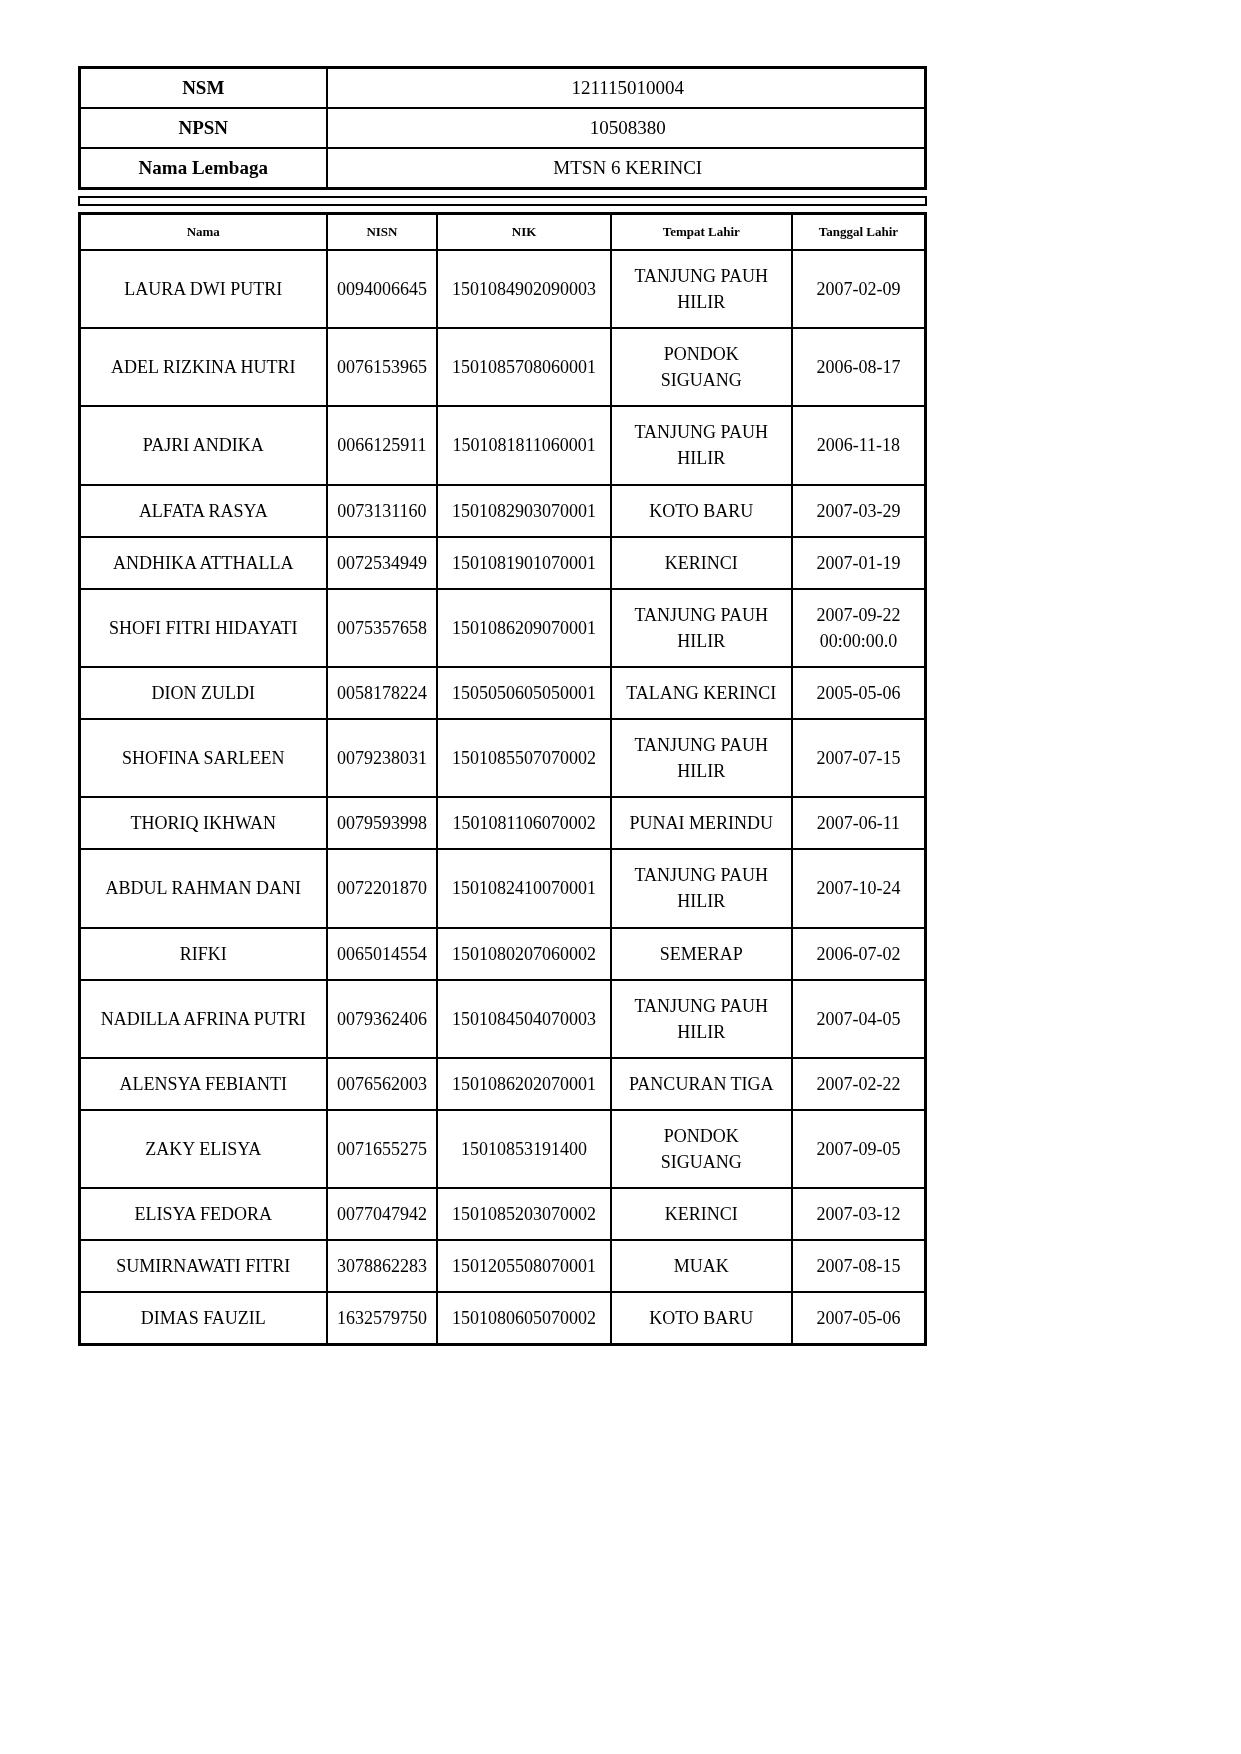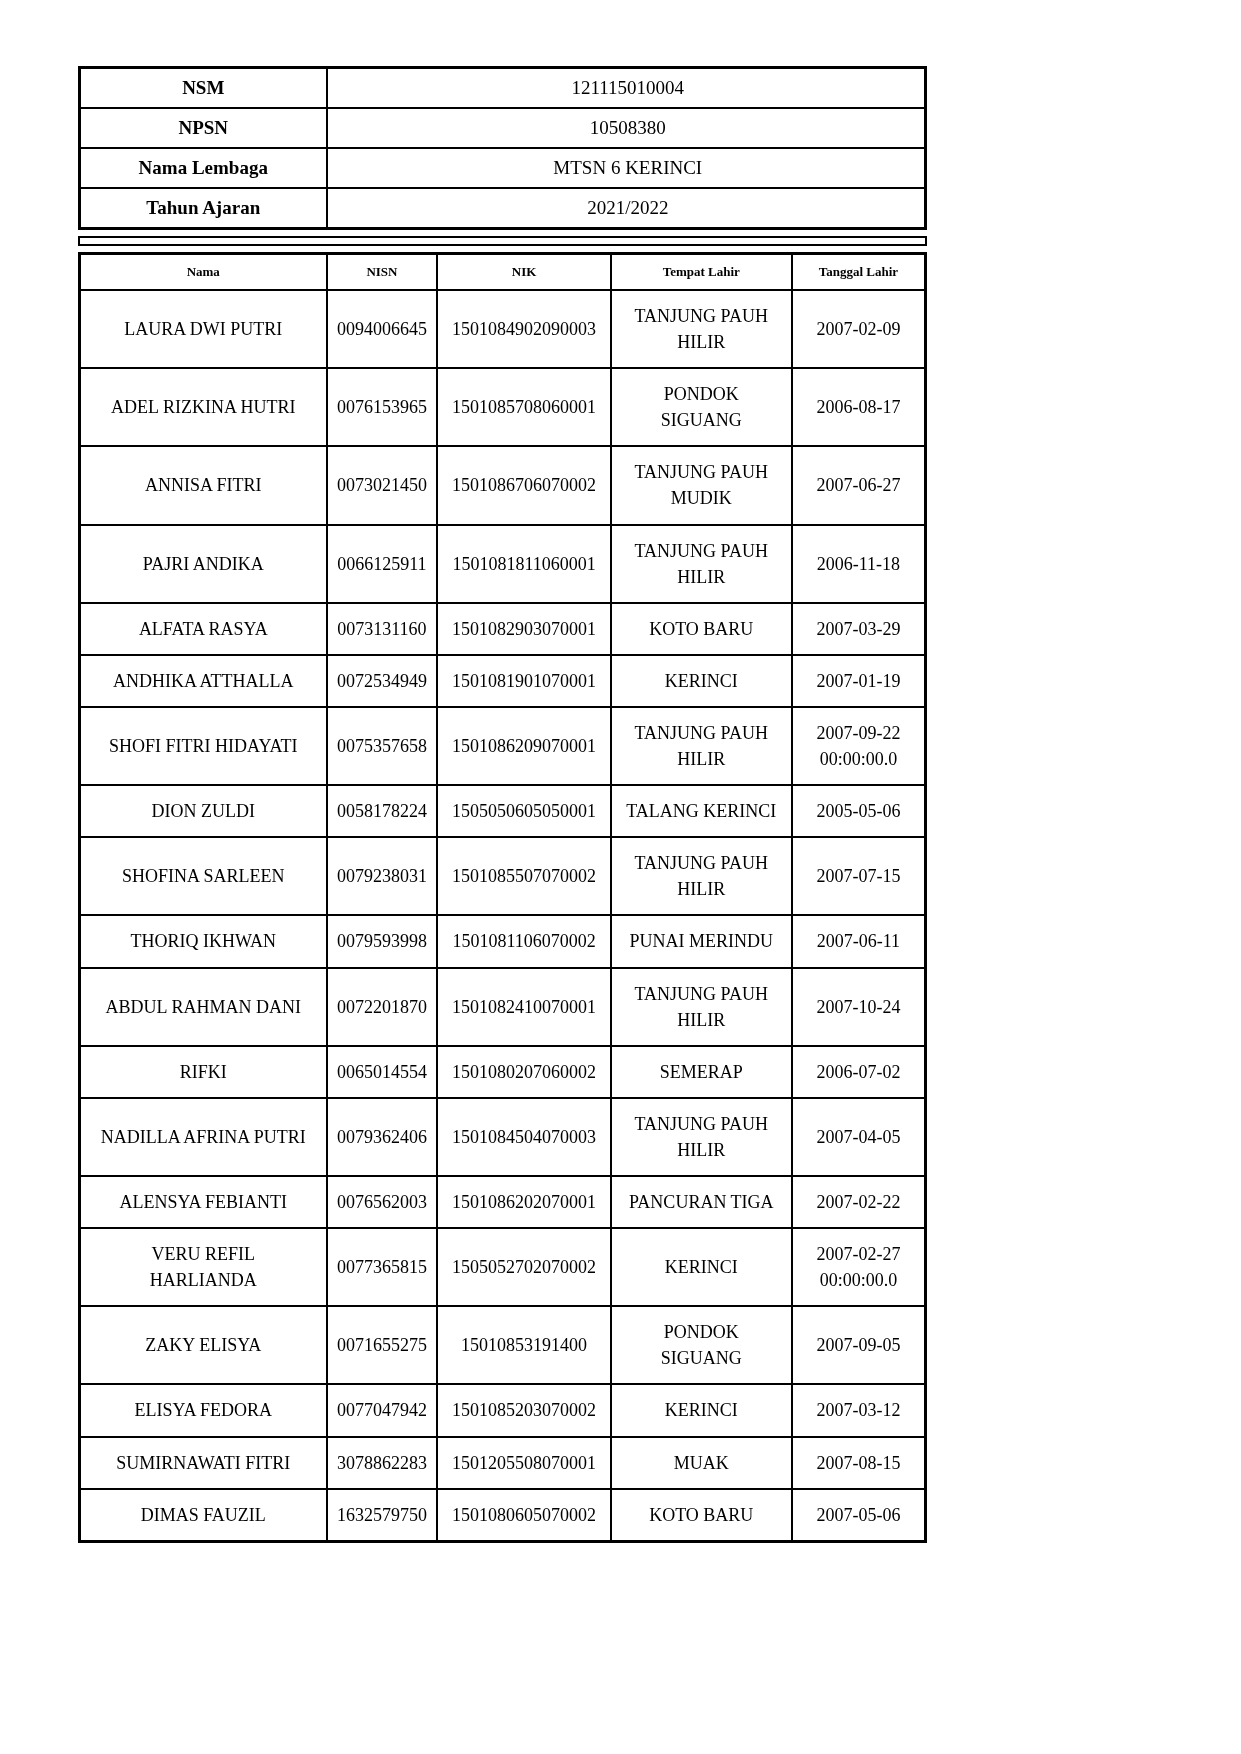--- a/index.html
+++ b/index.html
@@ -86,24 +86,20 @@
         <td class="value">121115010004</td>
       </tr>
       <tr>
         <td class="label">NPSN</td>
         <td class="value">10508380</td>
       </tr>
       <tr>
         <td class="label">Nama Lembaga</td>
         <td class="value">MTSN 6 KERINCI</td>
       </tr>
-      <tr>
-        <td class="label">Tahun Ajaran</td>
-        <td class="value">2021/2022</td>
-      </tr>
     </tbody>
   </table>
 
   <div class="separator-row"></div>
 
   <table class="student-table">
     <colgroup>
       <col style="width:29.2%">
       <col style="width:13.1%">
       <col style="width:20.5%">
@@ -130,28 +126,20 @@
         </tr>
         <tr>
           <td>ADEL RIZKINA HUTRI</td>
           <td>0076153965</td>
           <td>1501085708060001</td>
           <td>PONDOK
 SIGUANG</td>
           <td>2006-08-17</td>
         </tr>
         <tr>
-          <td>ANNISA FITRI</td>
-          <td>0073021450</td>
-          <td>1501086706070002</td>
-          <td>TANJUNG PAUH
-MUDIK</td>
-          <td>2007-06-27</td>
-        </tr>
-        <tr>
           <td>PAJRI ANDIKA</td>
           <td>0066125911</td>
           <td>1501081811060001</td>
           <td>TANJUNG PAUH
 HILIR</td>
           <td>2006-11-18</td>
         </tr>
         <tr>
           <td>ALFATA RASYA</td>
           <td>0073131160</td>
@@ -219,29 +207,20 @@
           <td>TANJUNG PAUH
 HILIR</td>
           <td>2007-04-05</td>
         </tr>
         <tr>
           <td>ALENSYA FEBIANTI</td>
           <td>0076562003</td>
           <td>1501086202070001</td>
           <td>PANCURAN TIGA</td>
           <td>2007-02-22</td>
-        </tr>
-        <tr>
-          <td>VERU REFIL
-HARLIANDA</td>
-          <td>0077365815</td>
-          <td>1505052702070002</td>
-          <td>KERINCI</td>
-          <td>2007-02-27
-00:00:00.0</td>
         </tr>
         <tr>
           <td>ZAKY ELISYA</td>
           <td>0071655275</td>
           <td>15010853191400</td>
           <td>PONDOK
 SIGUANG</td>
           <td>2007-09-05</td>
         </tr>
         <tr>

